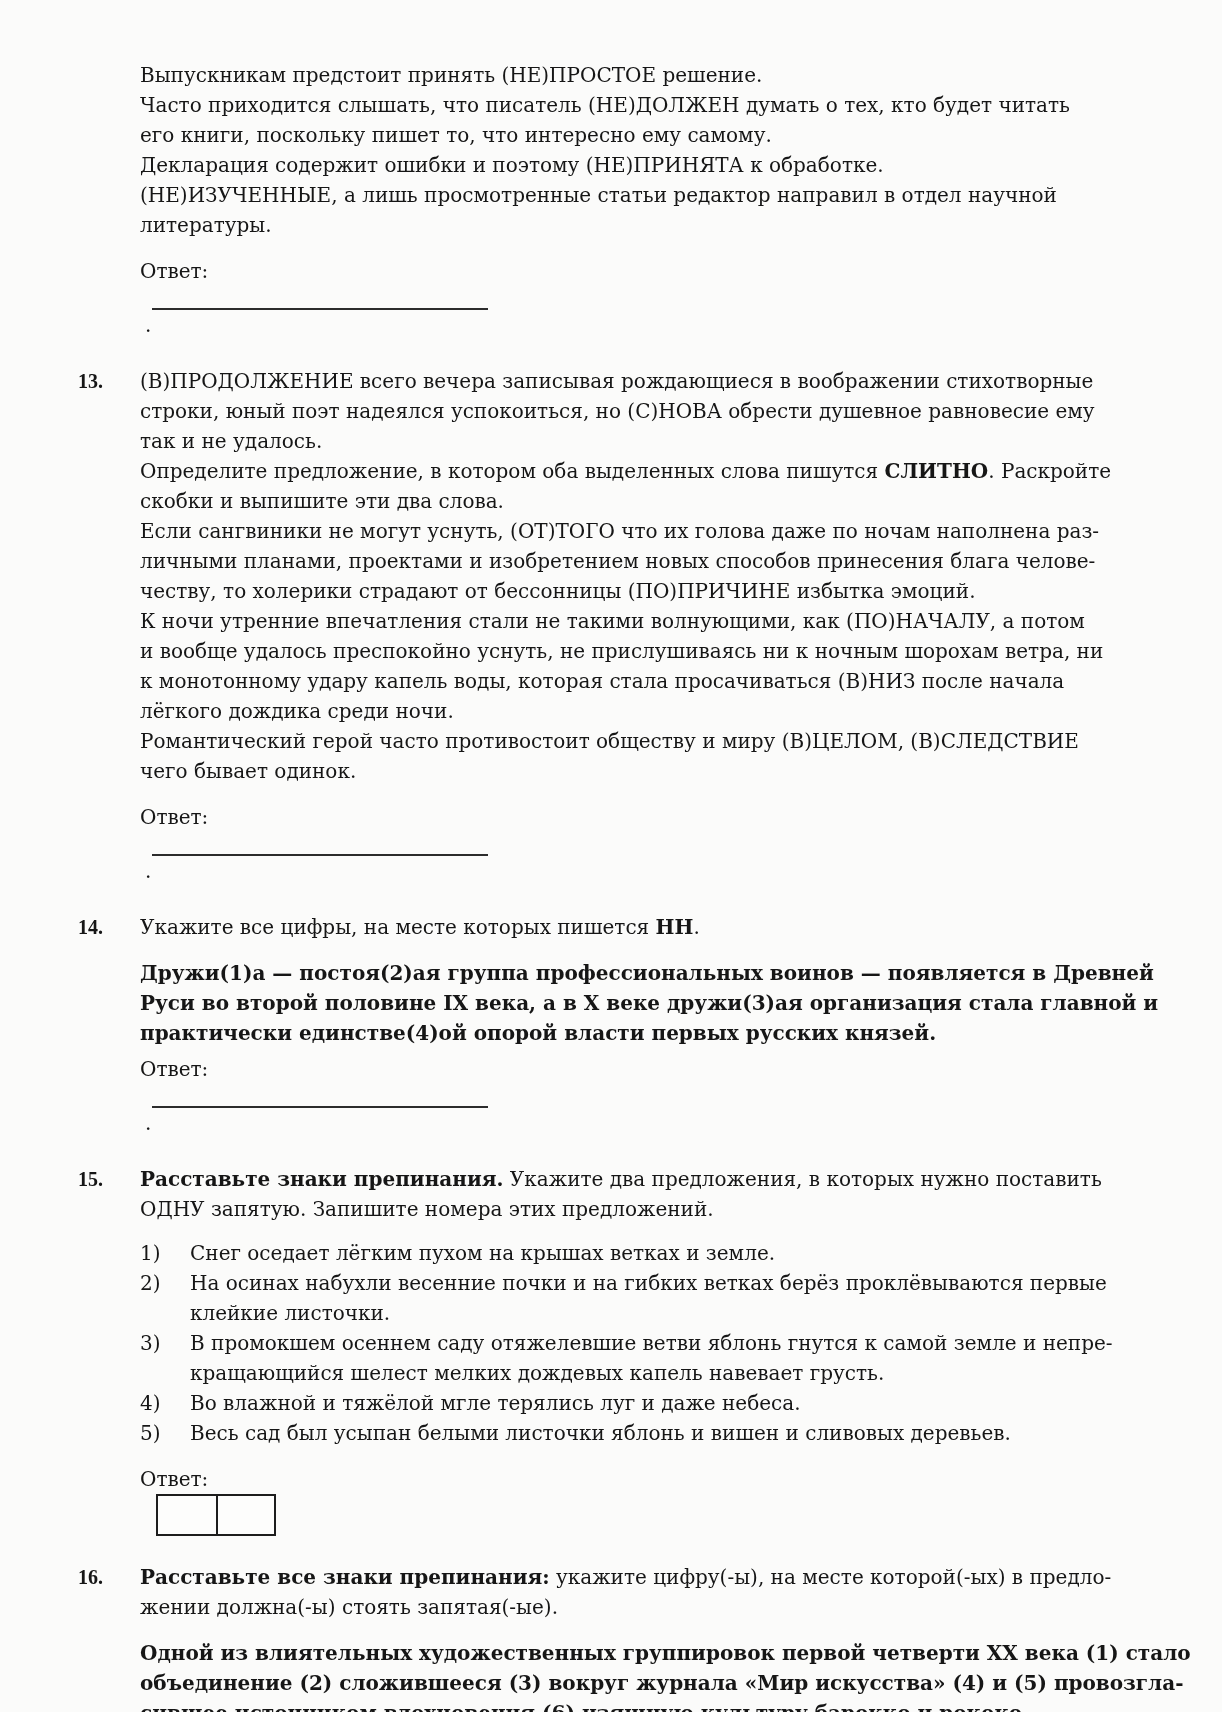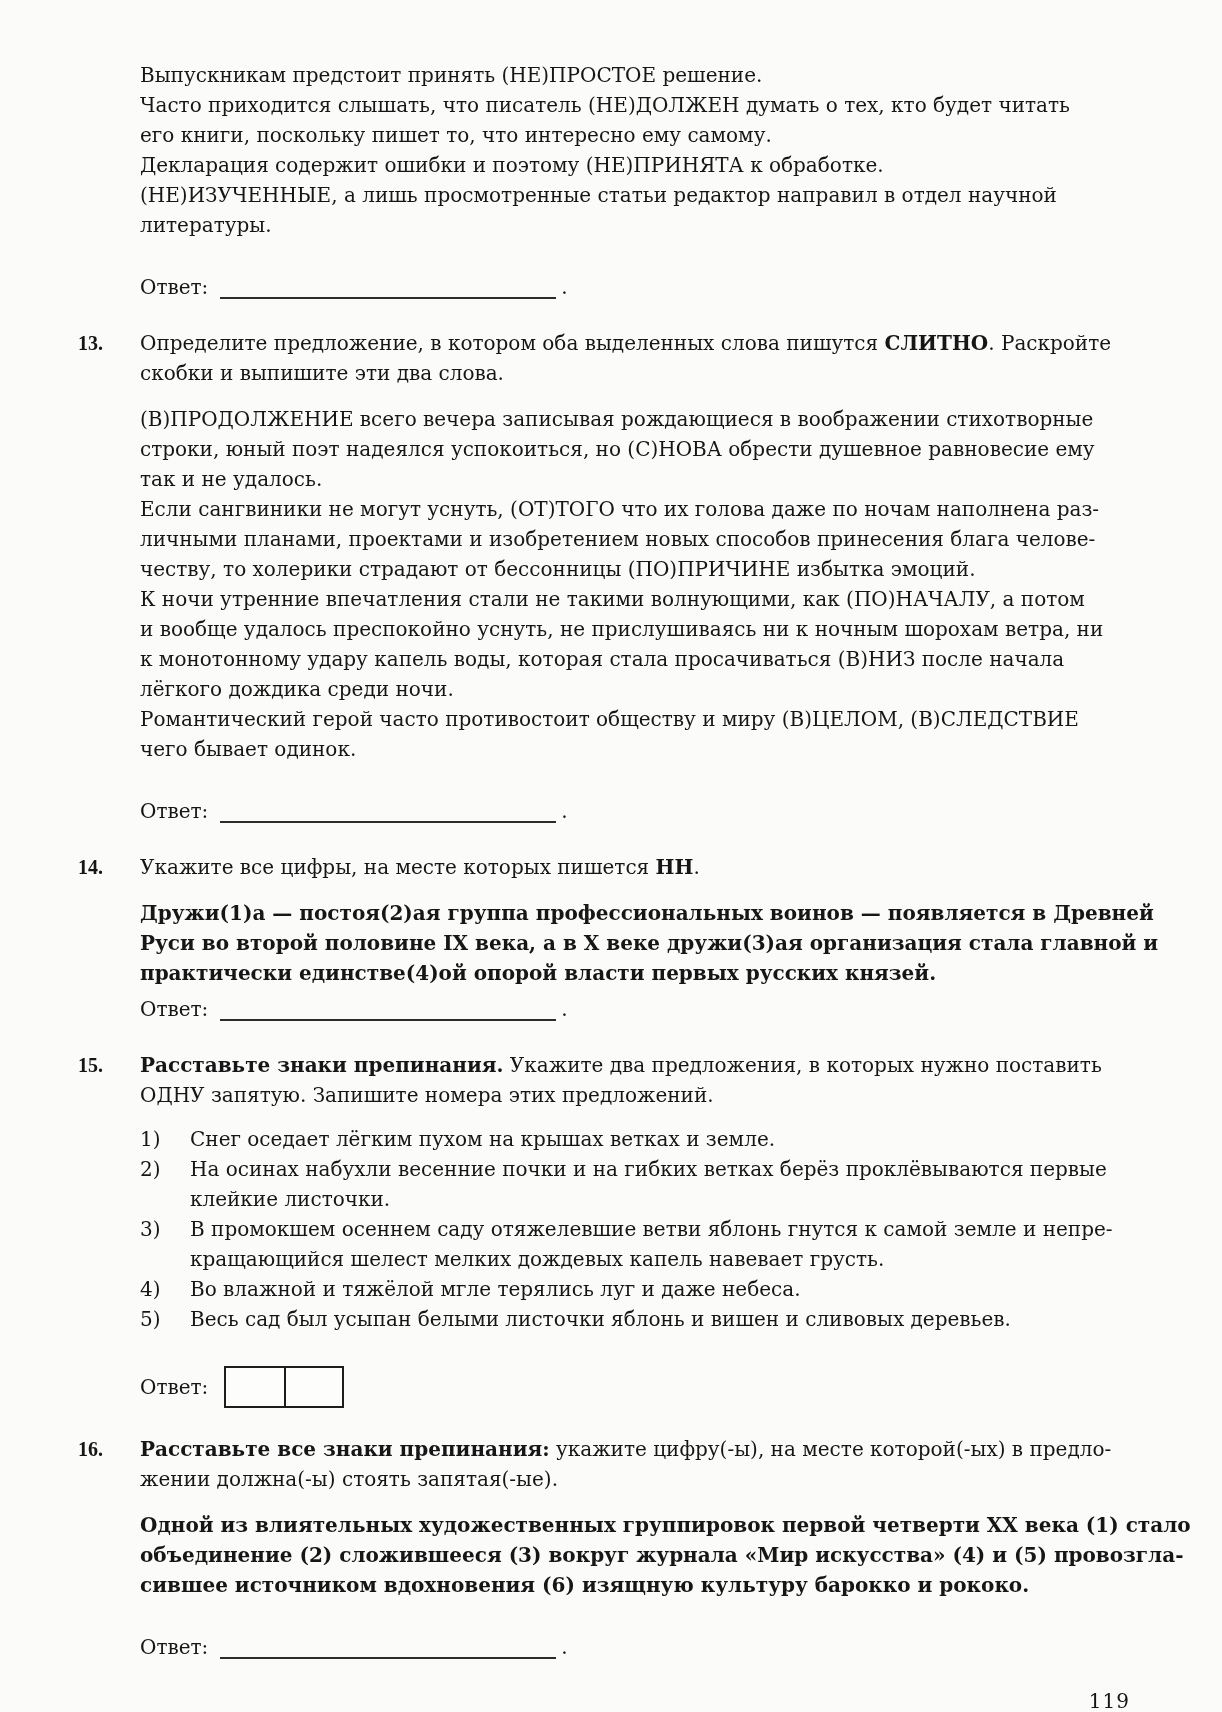--- a/index.html
+++ b/index.html
@@ -25,23 +25,24 @@
   .question { position: relative; margin-top: 26px; }
   .qnum {
     position: absolute;
     left: -62px;
     top: 0;
     font-weight: 700;
     font-family: Liberation Serif, serif;
   }
   .task-par { margin-top: 16px; }
   .answer-row {
-    margin: 32px 0 6px 0;
+    margin: 16px 0 6px 0;
     display: flex;
-    align-items: center;
+    align-items: flex-start;
+    flex-direction: column;
   }
   .answer-blank {
     display: inline-block;
     width: 336px;
     height: 24px;
     margin-left: 12px;
     border-bottom: 2px solid #2c2c2c;
   }
   .answer-period { margin-left: 5px; }
   .answer-box {
@@ -75,25 +76,25 @@
 литературы.</div>
     <div class="answer-row">
       <span>Ответ:</span>
       <span class="answer-blank"></span>
       <span class="answer-period">.</span>
     </div>
   </div>
 
   <div class="question">
     <span class="qnum">13.</span>
-    <div class="pre"><span>Определите предложение, в котором оба выделенных слова пишутся </span><span class="bold">СЛИТНО</span><span>. Раскройте
-скобки и выпишите эти два слова.</span></div>
     <div class="pre task-par">(В)ПРОДОЛЖЕНИЕ всего вечера записывая рождающиеся в воображении стихотворные
 строки, юный поэт надеялся успокоиться, но (С)НОВА обрести душевное равновесие ему
 так и не удалось.</div>
+    <div class="pre"><span>Определите предложение, в котором оба выделенных слова пишутся </span><span class="bold">СЛИТНО</span><span>. Раскройте
+скобки и выпишите эти два слова.</span></div>
     <div class="pre">Если сангвиники не могут уснуть, (ОТ)ТОГО что их голова даже по ночам наполнена раз-
 личными планами, проектами и изобретением новых способов принесения блага челове-
 честву, то холерики страдают от бессонницы (ПО)ПРИЧИНЕ избытка эмоций.</div>
     <div class="pre">К ночи утренние впечатления стали не такими волнующими, как (ПО)НАЧАЛУ, а потом
 и вообще удалось преспокойно уснуть, не прислушиваясь ни к ночным шорохам ветра, ни
 к монотонному удару капель воды, которая стала просачиваться (В)НИЗ после начала
 лёгкого дождика среди ночи.</div>
     <div class="pre">Романтический герой часто противостоит обществу и миру (В)ЦЕЛОМ, (В)СЛЕДСТВИЕ
 чего бывает одинок.</div>
     <div class="answer-row">

